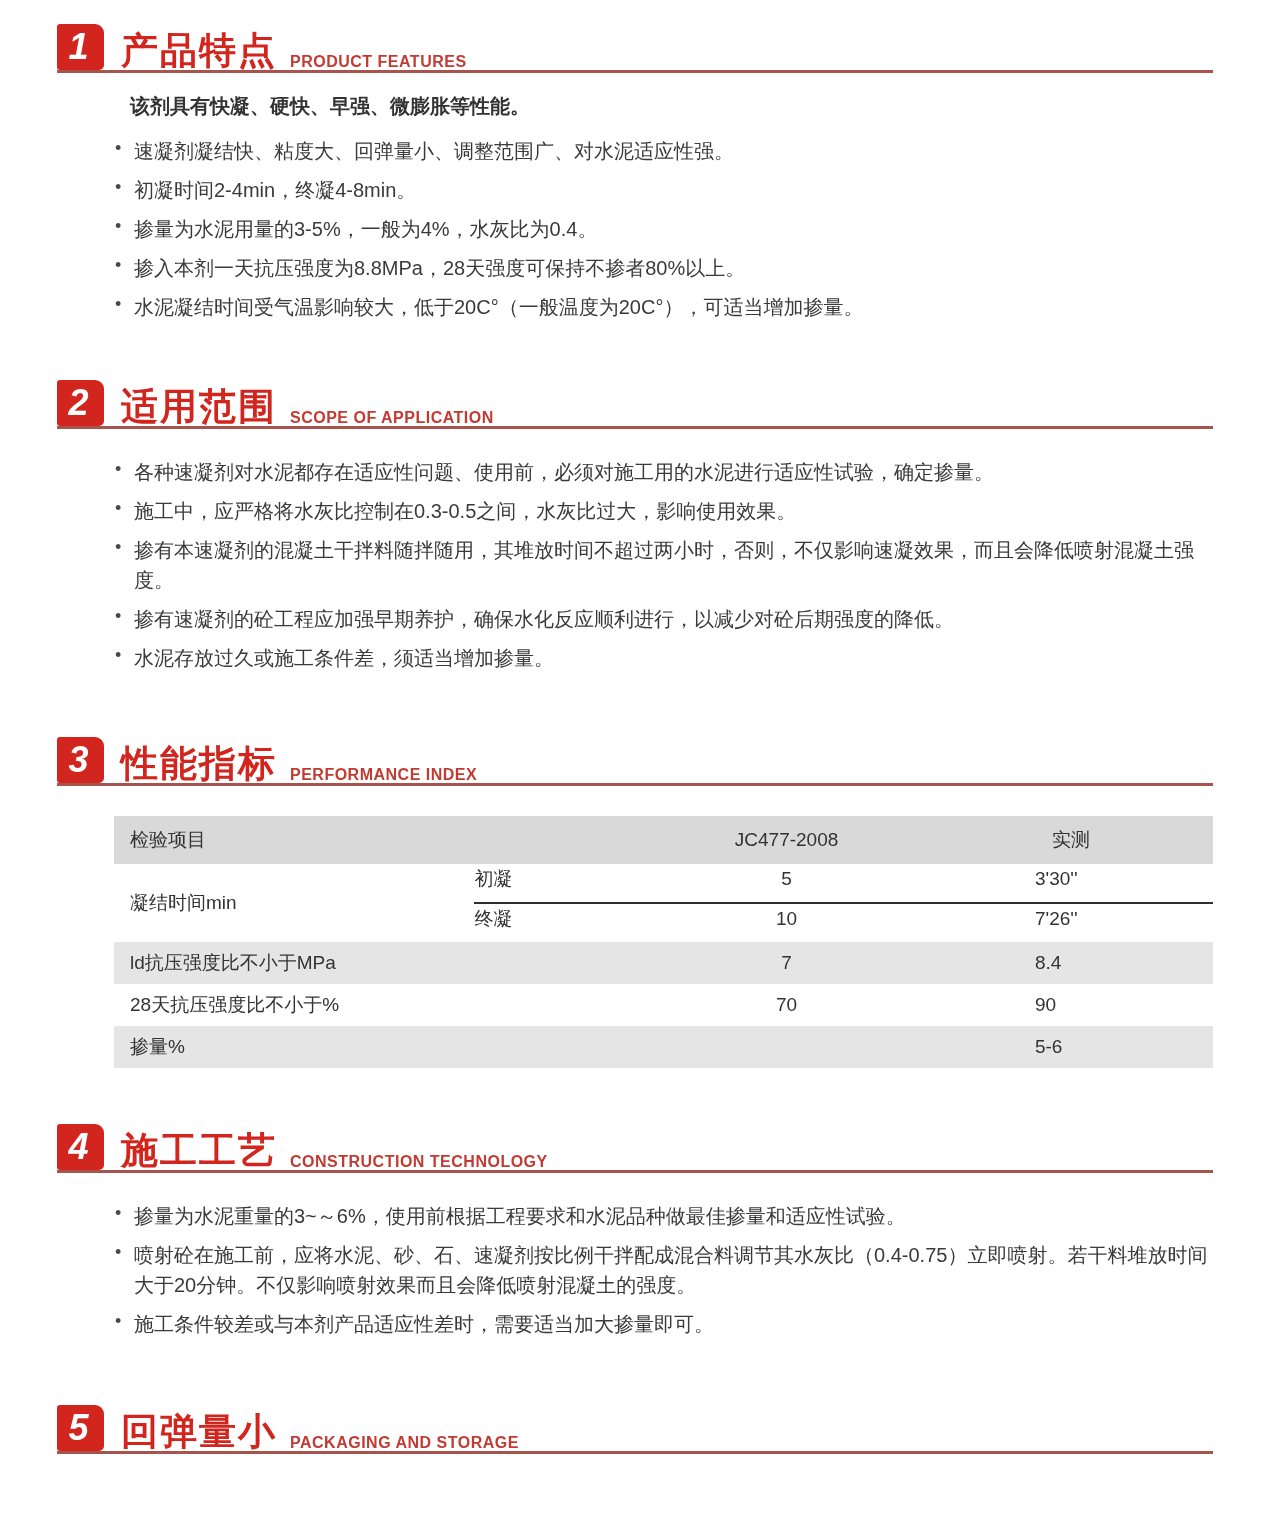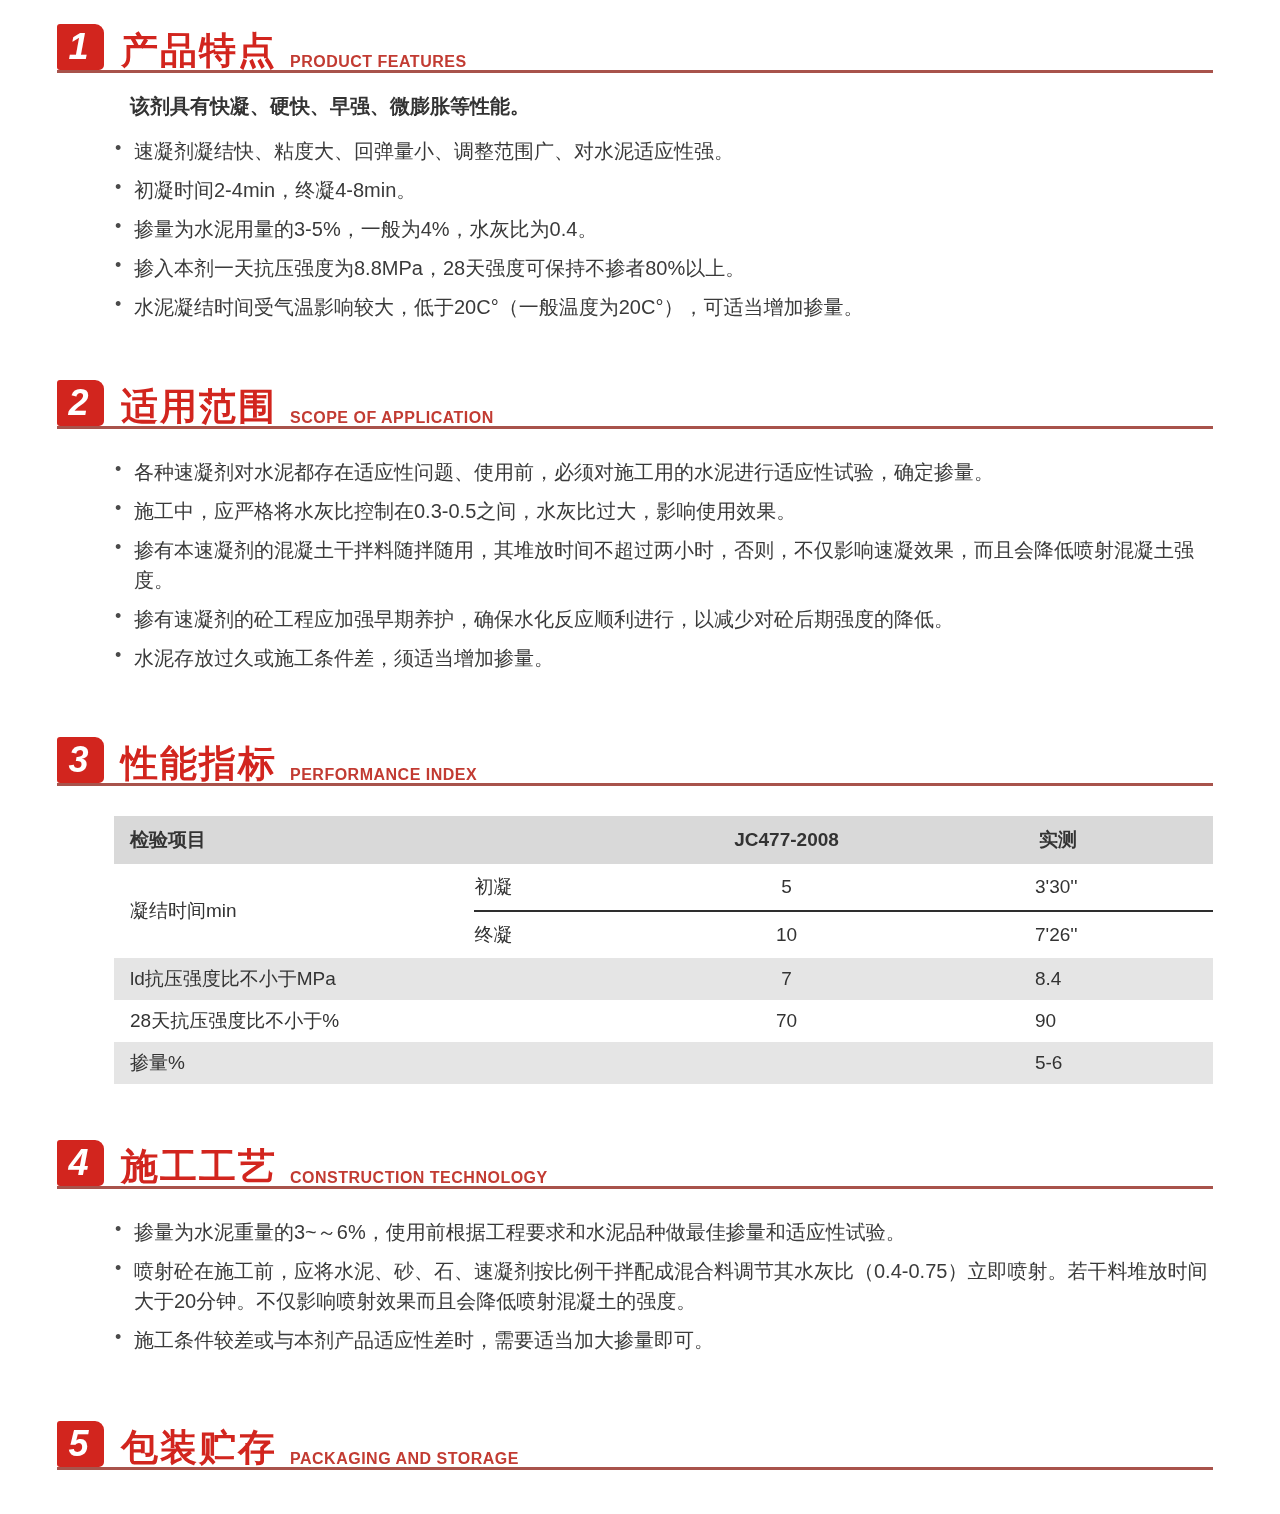--- a/index.html
+++ b/index.html
@@ -66,27 +66,27 @@
     margin-top:30px;font-size:19px;color:#333;
   }
   table.perf col.c1{width:32.8%;}
   table.perf col.c2{width:5.8%;}
   table.perf col.c3{width:45.2%;}
   table.perf col.c4{width:16.2%;}
   table.perf th,table.perf td{
     font-weight:normal;text-align:left;padding:8px 0;vertical-align:middle;
   }
   table.perf thead th{
-    background:var(--table-gray);font-weight:bold;padding:11px 4px;
+    background:var(--table-gray);font-weight:normal;padding:11px 17px;
   }
   table.perf .pad{padding-left:16px;}
   table.perf .center{text-align:center;}
   table.perf tr.gray td{background:#e5e5e5;}
   table.perf td.divider{border-bottom:2px solid #2e2e2e;}
-  table.perf td.sub{padding-top:10px;padding-bottom:10px;}
+  table.perf td.sub{padding-top:2px;padding-bottom:10px;}
 </style>
 </head>
 <body>
 
 <div class="page">
 
   <section class="section-1">
     <div class="sec-header">
       <div class="num-box">1</div>
       <div class="title-cn">产品特点</div>
@@ -185,19 +185,19 @@
         <li>掺量为水泥重量的3~～6%，使用前根据工程要求和水泥品种做最佳掺量和适应性试验。</li>
         <li>喷射砼在施工前，应将水泥、砂、石、速凝剂按比例干拌配成混合料调节其水灰比（0.4-0.75）立即喷射。若干料堆放时间大于20分钟。不仅影响喷射效果而且会降低喷射混凝土的强度。</li>
         <li>施工条件较差或与本剂产品适应性差时，需要适当加大掺量即可。</li>
       </ul>
     </div>
   </section>
 
   <section class="section-5">
     <div class="sec-header">
       <div class="num-box">5</div>
-      <div class="title-cn">包装贮存</div>
+      <div class="title-cn">回弹量小</div>
       <div class="title-en">PACKAGING AND STORAGE</div>
     </div>
 
   </section>
 
 </div>
 
 </body></html>

